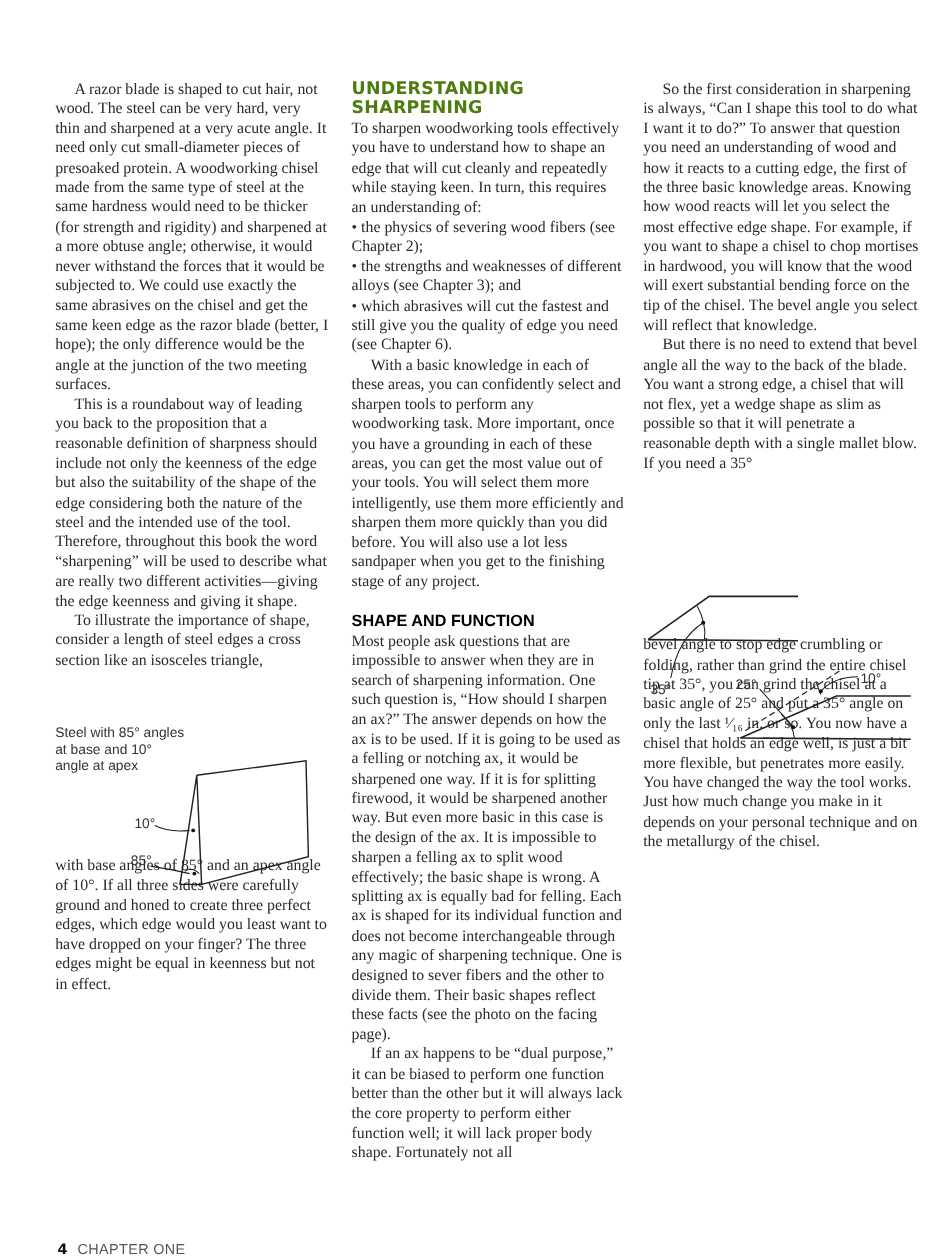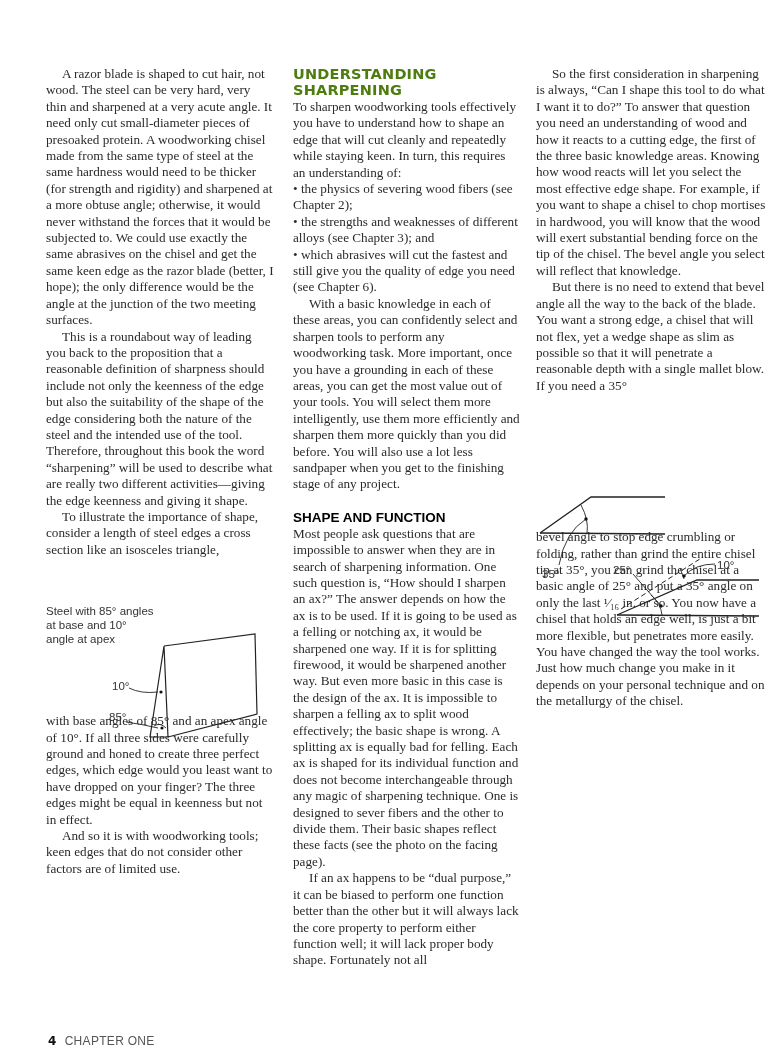--- a/index.html
+++ b/index.html
@@ -29,21 +29,20 @@
 <body>
 
 <div class="page">
 
   <div class="col c1">
     <p class="indent">A razor blade is shaped to cut hair, not wood. The steel can be very hard, very thin and sharpened at a very acute angle. It need only cut small-diameter pieces of presoaked protein. A woodworking chisel made from the same type of steel at the same hardness would need to be thicker (for strength and rigidity) and sharpened at a more obtuse angle; otherwise, it would never withstand the forces that it would be subjected to. We could use exactly the same abrasives on the chisel and get the same keen edge as the razor blade (better, I hope); the only difference would be the angle at the junction of the two meeting surfaces.</p>
     <p class="indent">This is a roundabout way of leading you back to the proposition that a reasonable definition of sharpness should include not only the keenness of the edge but also the suitability of the shape of the edge considering both the nature of the steel and the intended use of the tool. Therefore, throughout this book the word “sharpening” will be used to describe what are really two different activities—giving the edge keenness and giving it shape.</p>
     <p class="indent">To illustrate the importance of shape, consider a length of steel edges a cross section like an isosceles triangle,</p>
     <div class="spacer-fig1"></div>
     <p>with base angles of 85° and an apex angle of 10°. If all three sides were carefully ground and honed to create three perfect edges, which edge would you least want to have dropped on your finger? The three edges might be equal in keenness but not in effect.</p>
-    <p class="indent">And so it is with woodworking tools; keen edges that do not consider other factors are of limited use.</p>
   </div>
 
   <div class="fig1">
     <div class="caption fig-caption">Steel with 85° angles at base and 10° angle at apex</div>
     <svg width="230" height="140" viewBox="0 0 230 140">
       <g fill="none" stroke="#222" stroke-width="1.2">
         <path d="M104 133 L118 42 L122 133 Z"></path>
         <path d="M118 42 L209 30 L211 110 L122 133"></path>
         <path d="M83 84 Q95 90 112 88" stroke-width="0.9"></path>
         <path d="M80 118 Q95 120 112 124" stroke-width="0.9"></path>

